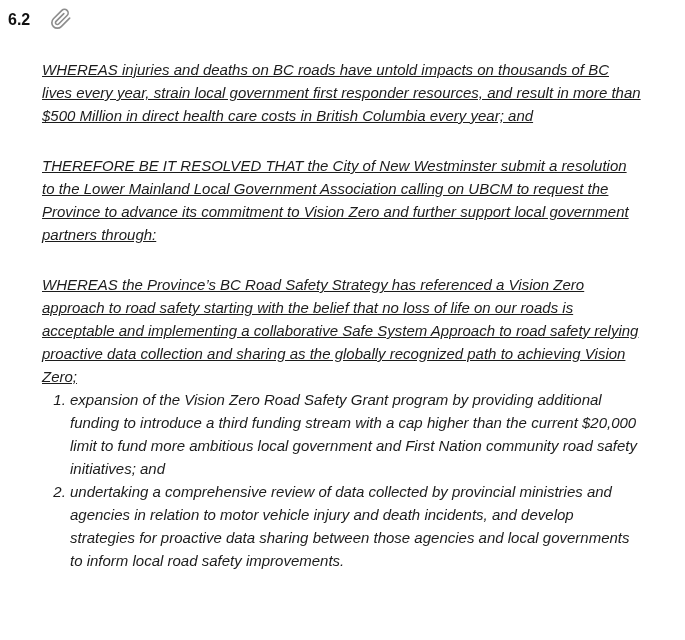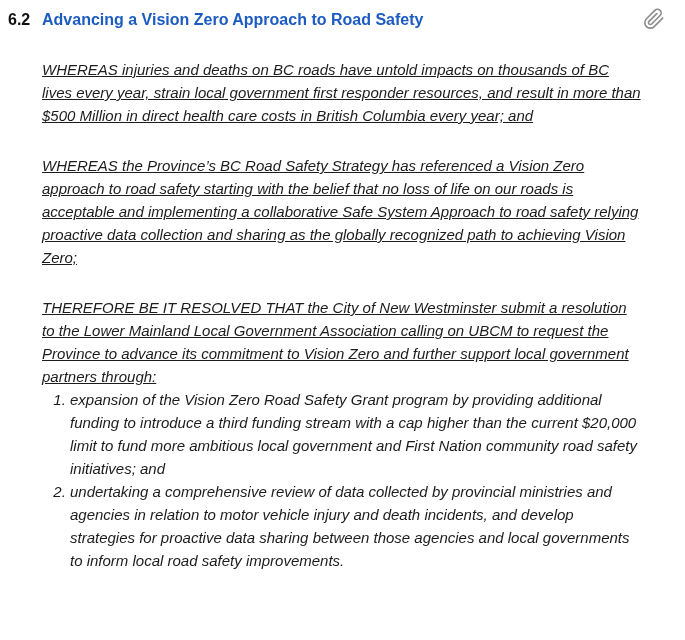--- a/index.html
+++ b/index.html
@@ -79,34 +79,33 @@
     margin: 0;
   }
 </style>
 </head>
 <body>
 
 <div class="page">
 
   <div class="header-row">
     <div class="item-number">6.2</div>
-    <a class="item-title">Advancing a Vision Zero Approach to Road Safety</a>
     <button class="attachment-btn">
       <span>
         <svg viewBox="0 0 24 24" fill="none" stroke-width="1.8" stroke-linecap="round" stroke-linejoin="round">
           <path d="M21.44 11.05l-9.19 9.19a6 6 0 0 1-8.49-8.49l9.19-9.19a4 4 0 0 1 5.66 5.66l-9.2 9.19a2 2 0 0 1-2.83-2.83l8.49-8.48"></path>
         </svg>
       </span>
     </button>
   </div>
 
 
   <div class="doc-body">
     <p>WHEREAS injuries and deaths on BC roads have untold impacts on thousands of BC lives every year, strain local government first responder resources, and result in more than $500 Million in direct health care costs in British Columbia every year; and</p>
+    <p>THEREFORE BE IT RESOLVED THAT the City of New Westminster submit a resolution to the Lower Mainland Local Government Association calling on UBCM to request the Province to advance its commitment to Vision Zero and further support local government partners through:</p>
     <p>WHEREAS the Province’s BC Road Safety Strategy has referenced a Vision Zero approach to road safety starting with the belief that no loss of life on our roads is acceptable and implementing a collaborative Safe System Approach to road safety relying proactive data collection and sharing as the globally recognized path to achieving Vision Zero;</p>
-    <p>THEREFORE BE IT RESOLVED THAT the City of New Westminster submit a resolution to the Lower Mainland Local Government Association calling on UBCM to request the Province to advance its commitment to Vision Zero and further support local government partners through:</p>
     <ol>
       <li>expansion of the Vision Zero Road Safety Grant program by providing additional funding to introduce a third funding stream with a cap higher than the current $20,000 limit to fund more ambitious local government and First Nation community road safety initiatives; and</li>
       <li>undertaking a comprehensive review of data collected by provincial ministries and agencies in relation to motor vehicle injury and death incidents, and develop strategies for proactive data sharing between those agencies and local governments to inform local road safety improvements.</li>
     </ol>
   </div>
 
 </div>
 
 </body></html>

